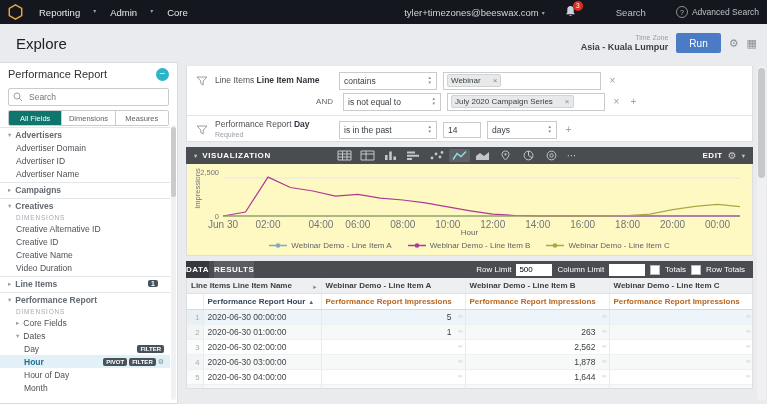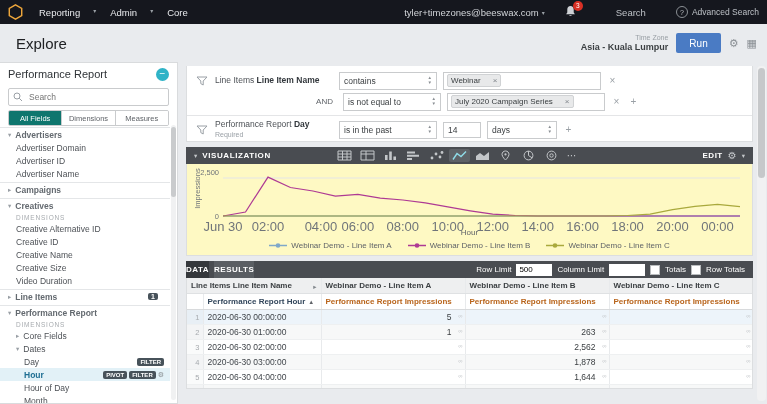--- a/index.html
+++ b/index.html
@@ -95,21 +95,21 @@
   .vmore{color:#c3c6c9;font-size:10px;width:16px;text-align:center;cursor:pointer}
   .edit{font-size:8px;font-weight:bold;letter-spacing:.5px;cursor:pointer}
   .v-body{background:#fef9c3;height:92px;border:1px solid #dcdee0;border-top:none;box-sizing:border-box;position:relative}
   .ylab{position:absolute;left:-14px;top:20px;width:48px;text-align:center;transform:rotate(-90deg);
         font-size:7.5px;color:#70757a}
   .yt{position:absolute;font-size:7.5px;color:#70757a;text-align:right;width:26px}
   .yt-top{left:6px;top:4px}
   .yt-bot{left:6px;top:48px}
   .plot{position:absolute;left:36px;right:12px;top:6px;height:48px}
   .xticks{position:absolute;left:36px;right:12px;top:55px;height:9px}
-  .xticks span{position:absolute;transform:translateX(-50%);font-size:13px;color:#70757a;white-space:nowrap}
+  .xticks span{position:absolute;transform:translateX(-50%);font-size:10px;color:#70757a;white-space:nowrap}
   .xlab{position:absolute;left:0;right:0;top:64px;text-align:center;font-size:8px;color:#5f6368}
   .legend{position:absolute;left:0;right:0;top:77px;display:flex;justify-content:center;gap:16px;
           font-size:8px;color:#5f6368}
   .lg-item{display:flex;align-items:center;gap:4px;cursor:pointer}
   
   .d-hdr{height:17px;padding:0}
   .dtab{height:17px;display:flex;align-items:center;padding:0 0;font-size:8px;font-weight:bold;
         letter-spacing:.5px;cursor:pointer}
   .dtab.data{background:#35383c}
   .dtab.results{background:#5a5e63}
@@ -221,21 +221,20 @@
         <span>Campaigns</span>
       </div>
     <div class="sec">
         <span class="tri">▾</span>
         <span>Creatives</span>
       </div>
     <div class="dimlbl">DIMENSIONS</div>
     <div class="fld">Creative Alternative ID</div>
     <div class="fld">Creative ID</div>
     <div class="fld">Creative Name</div>
-    <div class="fld">Creative Size</div>
     <div class="fld">Video Duration</div>
     <div class="sec">
         <span class="tri">▸</span>
         <span>Line Items</span>
         <span class="cntbadge">1</span>
       </div>
     <div class="sec">
         <span class="tri">▾</span>
         <span>Performance Report</span>
       </div>

